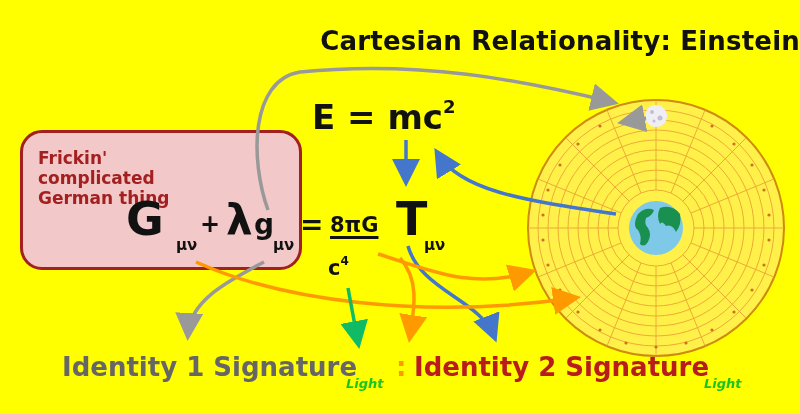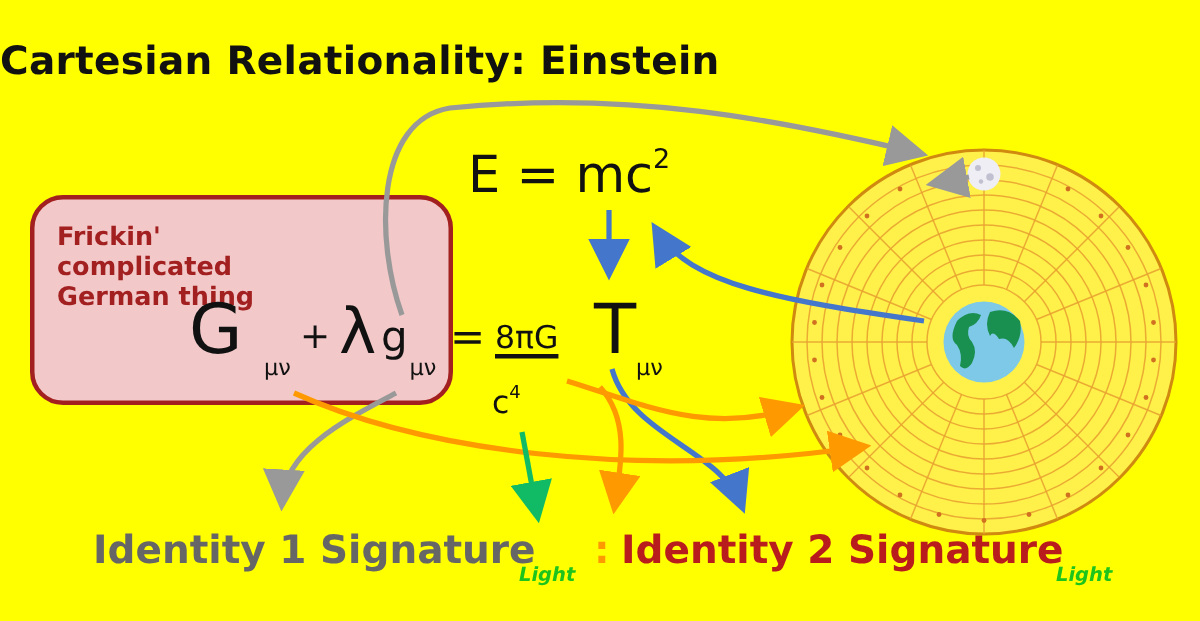--- a/index.html
+++ b/index.html
@@ -4,34 +4,34 @@
 <style>
   html, body { margin: 0; padding: 0; }
   body {
     width: 800px; height: 414px; overflow: hidden;
     background: #FFFF00;
     position: relative;
     font-family: "DejaVu Sans", sans-serif;
   }
   .abs { position: absolute; }
   #title {
-    left: 0; top: 26px; width: 800px; text-align: left;
+    left: 0; top: 26px; width: 800px; text-align: right;
     font-size: 26px; font-weight: bold; color: #111;
     letter-spacing: 0.2px;
   }
   #german-box {
     left: 20px; top: 130px; width: 282px; height: 140px;
     background: #F2C8C8; border: 3px solid #A32020; border-radius: 22px;
     box-sizing: border-box;
   }
   #german-label {
     left: 38px; top: 148px; width: 150px;
     font-size: 17px; line-height: 20px; color: #A32020; font-weight: bold;
   }
-  .black { color: #111; font-weight: normal; text-align: right; }
+  .black { color: #111; font-weight: bold; text-align: right; }
   #emc { left: 312px; top: 96px; font-size: 34px; }
   #emc sup { font-size: 18px; vertical-align: 16px; }
   #G { left: 126px; top: 192px; font-size: 46px; }
   #G-sub { left: 176px; top: 236px; font-size: 15px; }
   #plus { left: 200px; top: 210px; font-size: 24px; }
   #lambda { left: 226px; top: 196px; font-size: 42px; }
   #g { left: 254px; top: 208px; font-size: 28px; }
   #g-sub { left: 273px; top: 236px; font-size: 15px; }
   #eq { left: 300px; top: 208px; font-size: 28px; }
   #frac-num { left: 330px; top: 213px; font-size: 21px; text-decoration: underline; text-decoration-thickness: 3px; text-underline-offset: 4px; }

